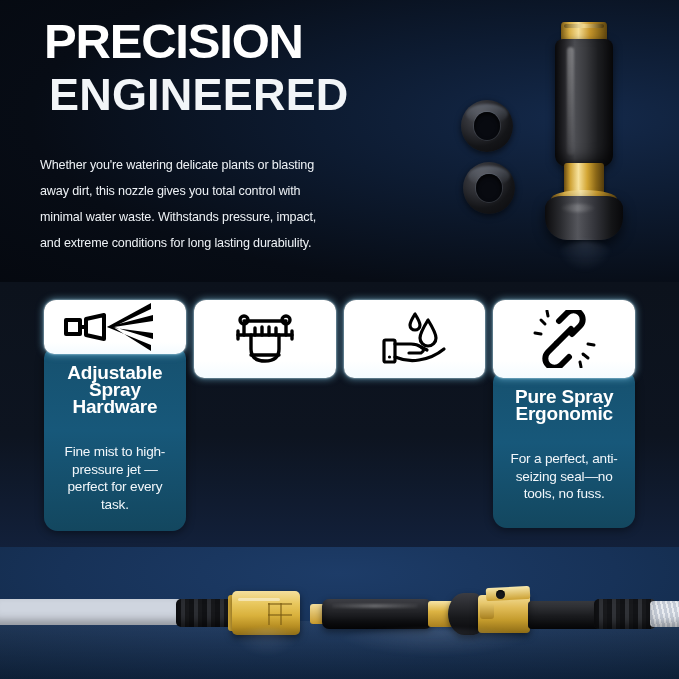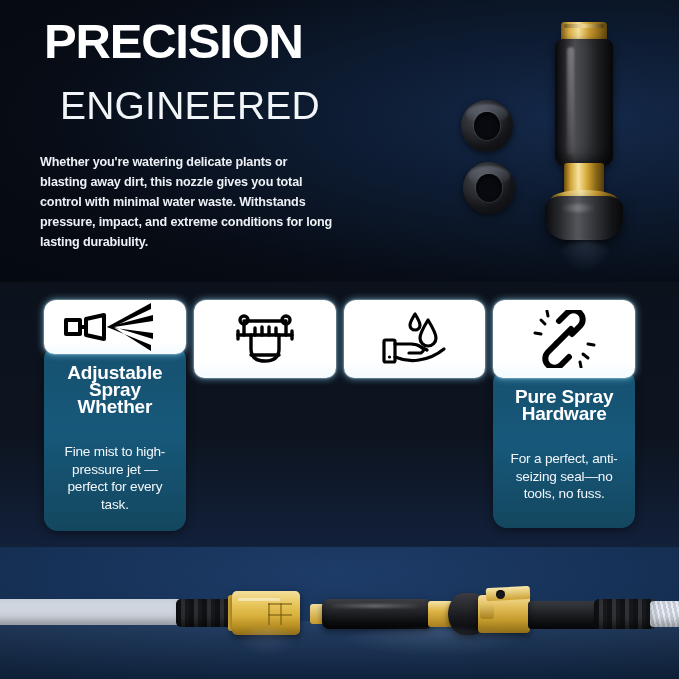--- a/index.html
+++ b/index.html
@@ -18,26 +18,26 @@
       linear-gradient(180deg,#05080e 0%,#070c15 100%);
     overflow:hidden;
     padding-left:8px;
   }
   .hero-title{position:absolute;left:44px;top:16px;width:400px;}
   .t-strong{
     font-size:49px;font-weight:bold;color:#ffffff;letter-spacing:-1.2px;
     line-height:50px;margin:0;white-space:nowrap;
   }
   .t-light{
-    font-size:39px;font-weight:400;color:#f2f5f8;letter-spacing:0.2px;
-    line-height:48px;margin:16px;white-space:nowrap;
+    font-size:45px;font-weight:700;color:#f2f5f8;letter-spacing:0.2px;
+    line-height:48px;margin:5px;white-space:nowrap;
   }
   .hero-body{
     position:absolute;left:40px;top:152px;width:295px;
-    font-size:12.6px;line-height:20px;color:#eef2f6;font-weight:bold;
+    font-size:12.6px;line-height:26px;color:#eef2f6;font-weight:normal;
     letter-spacing:-0.15px;
   }
 
   
   .prod{position:absolute;right:18px;top:14px;width:230px;height:262px;}
   .nozzle{position:absolute;left:102px;top:8px;width:86px;height:222px;}
   .nz-collar{
     position:absolute;left:20px;top:0;width:46px;height:20px;border-radius:3px/4px;
     background:linear-gradient(90deg,#7a5a14 0%,#d8ae45 18%,#f5de96 38%,#c8972c 62%,#8a6718 85%,#5d440e 100%);
     box-shadow:0 1px 2px rgba(0,0,0,.6);
@@ -303,21 +303,21 @@
               <path d="M44 27 L88 3 L88 9 L50 27 Z"></path>
               <path d="M44 27 L90 15 L90 21 L51 27 Z"></path>
               <path d="M44 27 L90 33 L90 39 L51 27 Z"></path>
               <path d="M44 27 L88 45 L88 51 L50 27 Z"></path>
             </g>
           </svg>
         </div>
         <div class="card-body">
           <div class="card-title">
             <span>Adjustable</span><br>
-            <span>Spray Whether</span>
+            <span>Spray Hardware</span>
           </div>
           <div class="card-desc">Fine mist to high-pressure jet — perfect for every task.</div>
         </div>
       </div>
 
       <div class="card">
         <div class="card-icon">
           <svg class="ico" width="66" height="56" viewBox="0 0 66 56">
             <g fill="none" stroke="#000" stroke-width="3.4" stroke-linejoin="round" stroke-linecap="round">
               <path d="M12 10 L54 10"></path>
@@ -364,21 +364,21 @@
               <path d="M16 6 L15 1"></path>
               <path d="M51 44 L56 48"></path>
               <path d="M56 34 L62 35"></path>
               <path d="M48 52 L49 57"></path>
             </g>
           </svg>
         </div>
         <div class="card-body">
           <div class="card-title">
             <span>Pure Spray</span><br>
-            <span>Hardware</span>
+            <span>Ergonomic</span>
           </div>
           <div class="card-desc">For a perfect, anti-seizing seal—no tools, no fuss.</div>
         </div>
       </div>
 
     </div>
   </div>
 
   <div class="bottom">
     <div class="floor"></div>

